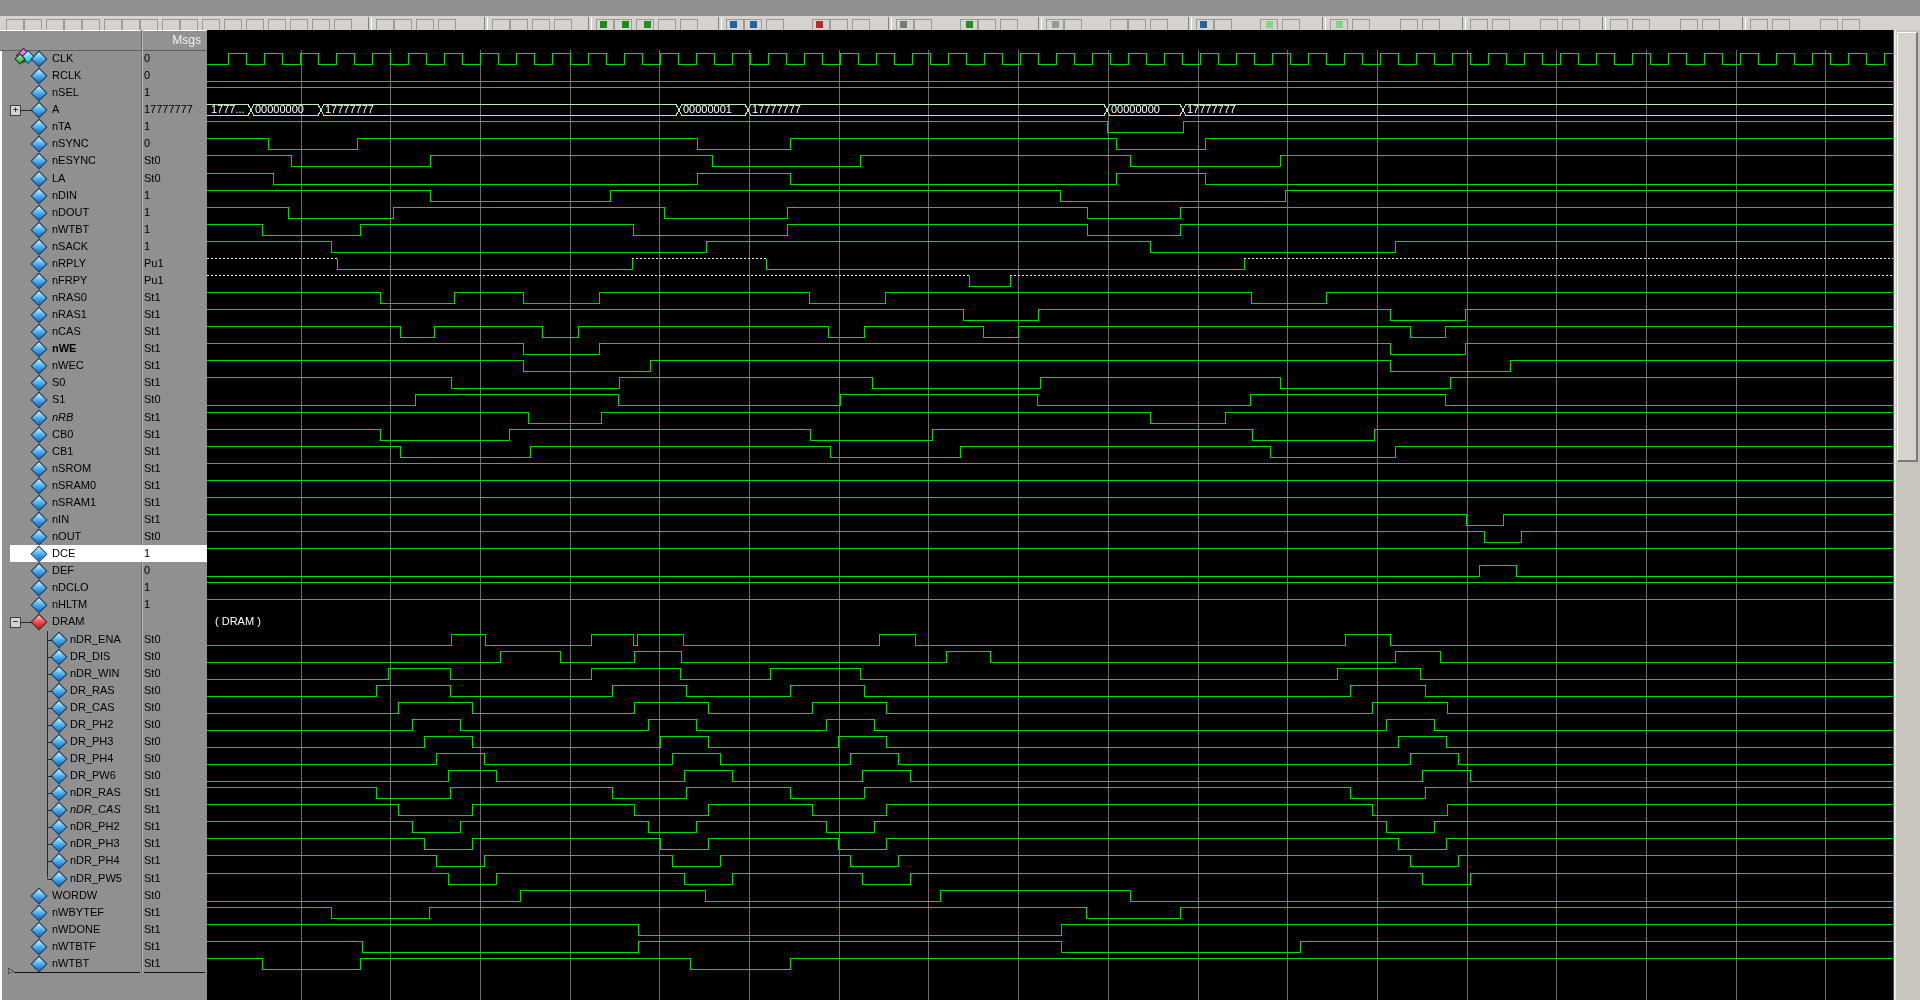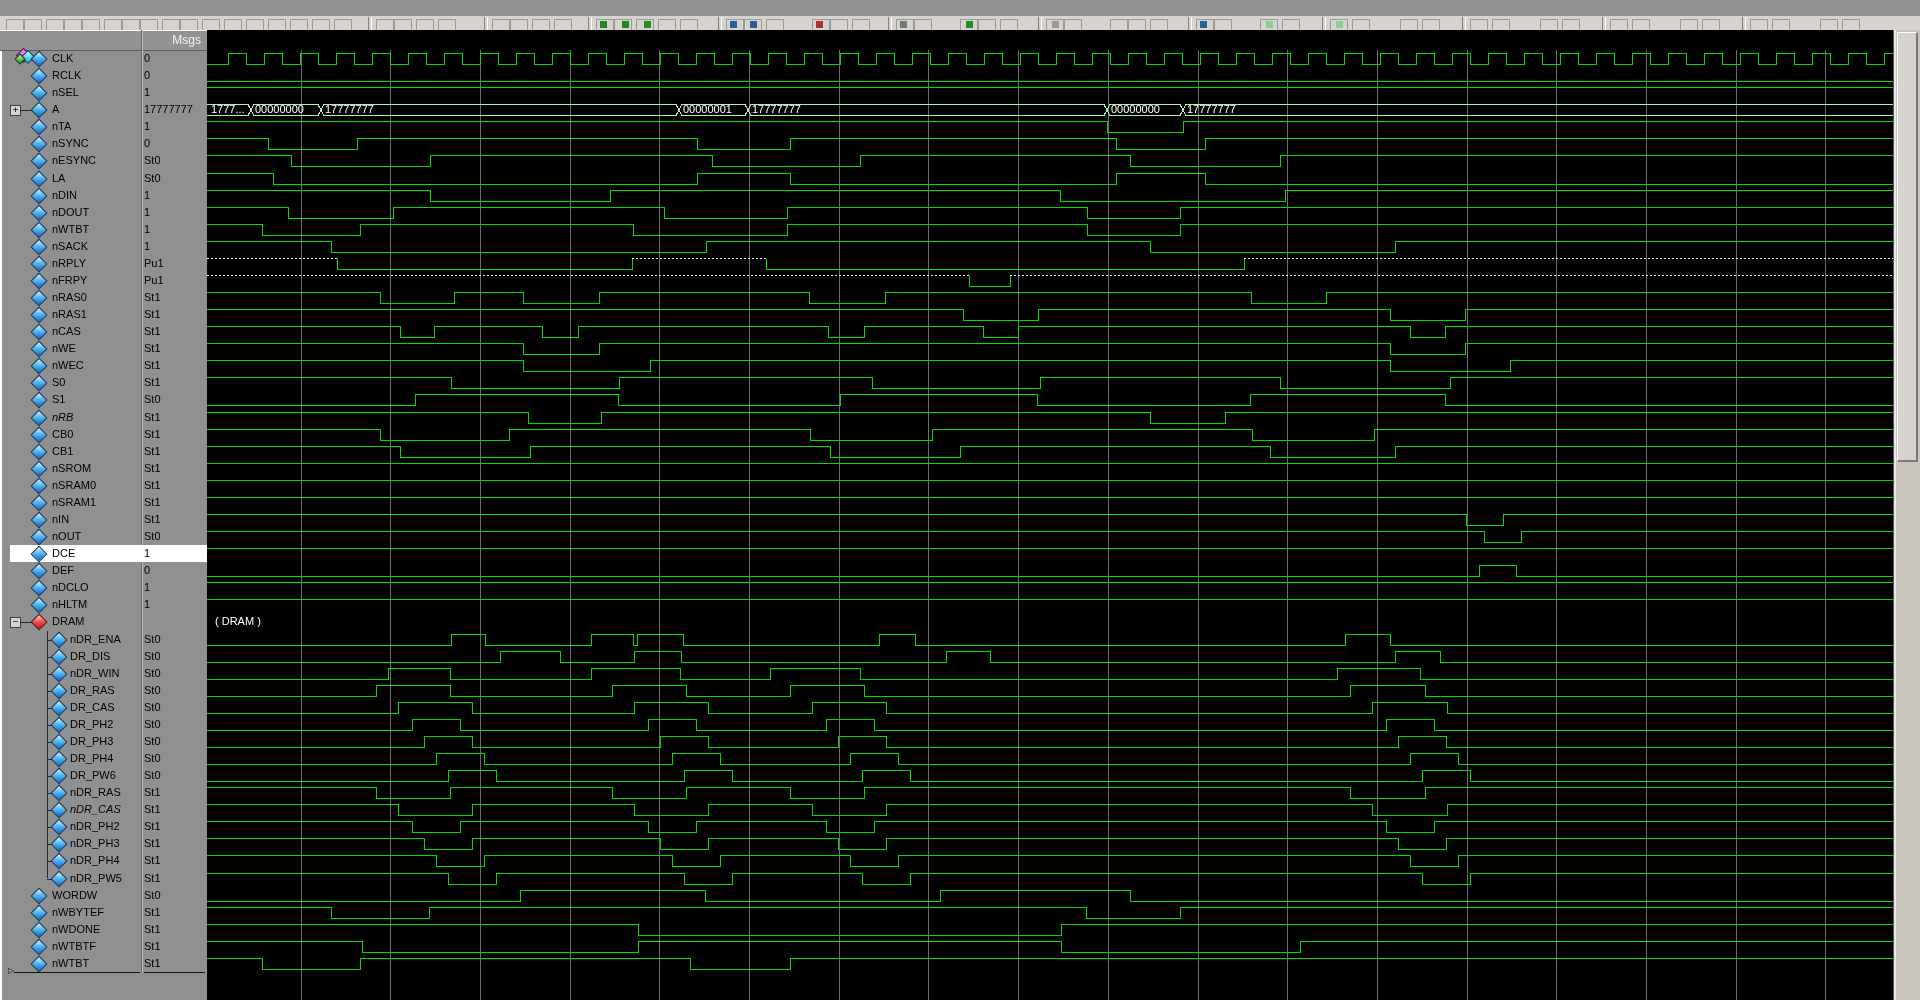--- a/index.html
+++ b/index.html
@@ -233,21 +233,21 @@
         <span class="signame" style="left: 52px;">nRAS1</span>
         <span class="sigval">St1</span>
       </div>
       <div class="sigrow" style="top: 307px; left: 0px; width: 244px;">
         <div class="diamond" style="left: 33px; top: 3px;"></div>
         <span class="signame" style="left: 52px;">nCAS</span>
         <span class="sigval">St1</span>
       </div>
       <div class="sigrow" style="top: 324px; left: 0px; width: 207px;">
         <div class="diamond" style="left: 33px; top: 3px;"></div>
-        <span class="signame" style="left: 52px;">nWE</span>
+        <span class="signame" style="left: 52px; font-weight: bold;">nWE</span>
         <span class="sigval">St1</span>
       </div>
       <div class="sigrow" style="top: 341px; left: 0px; width: 207px;">
         <div class="diamond" style="left: 33px; top: 3px;"></div>
         <span class="signame" style="left: 52px;">nWEC</span>
         <span class="sigval">St1</span>
       </div>
       <div class="sigrow" style="top: 358px; left: 0px; width: 250px;">
         <div class="diamond" style="left: 33px; top: 3px;"></div>
         <span class="signame" style="left: 52px;">S0</span>

